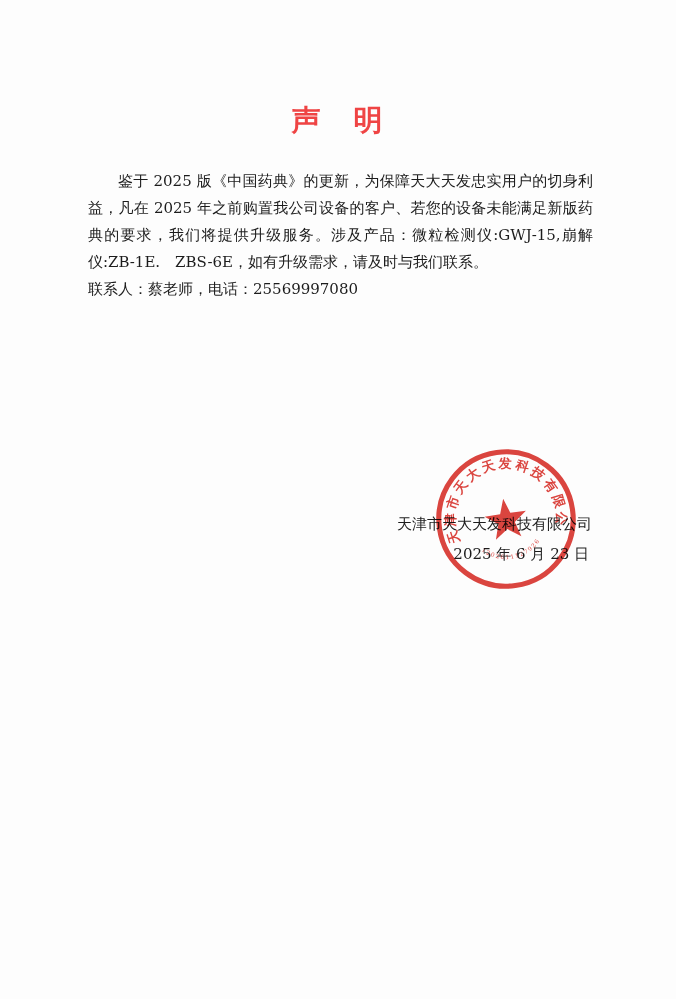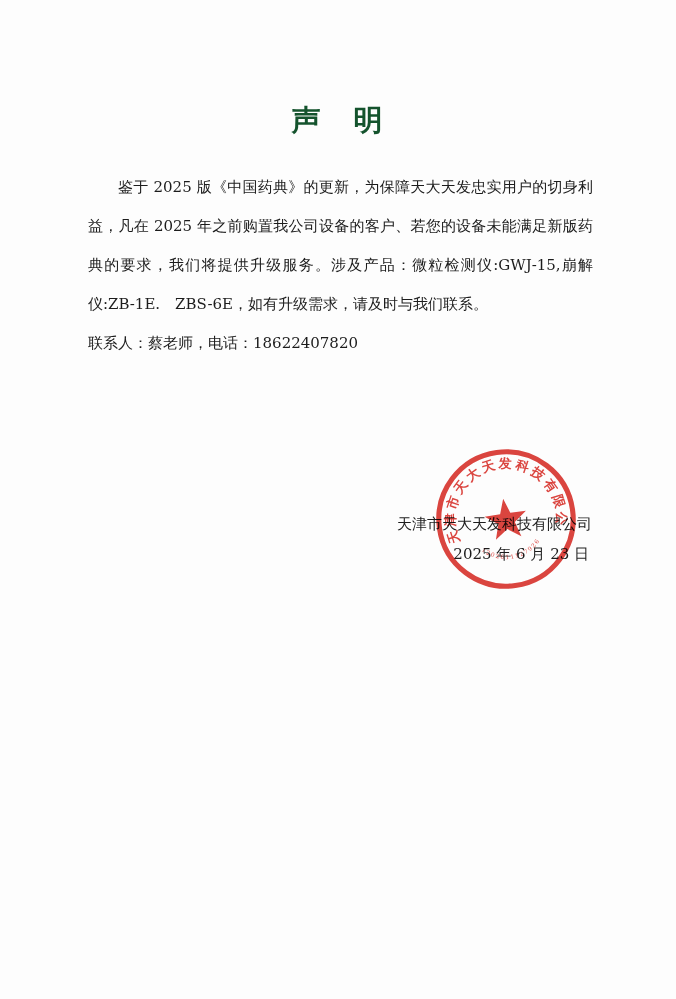--- a/index.html
+++ b/index.html
@@ -18,29 +18,29 @@
   }
   .doc-title {
     position: absolute;
     top: 101px;
     left: 0;
     width: 100%;
     text-align: center;
     font-size: 29px;
     font-weight: bold;
     letter-spacing: 2px;
-    color: #14532d;
+    color: #ef4444;
   }
   .content {
     position: absolute;
     top: 168px;
     left: 88px;
     width: 505px;
     font-size: 15px;
-    line-height: 39px;
+    line-height: 27px;
     text-align: justify;
   }
   .content p {
     margin: 0;
     text-indent: 2em;
   }
   .content p.no-indent {
     text-indent: 0;
   }
   .signature {
@@ -72,21 +72,21 @@
 </style>
 </head>
 <body>
 
 <div class="page">
 
   <div class="doc-title">声　明</div>
 
   <div class="content">
     <p>鉴于 2025 版《中国药典》的更新，为保障天大天发忠实用户的切身利益，凡在 2025 年之前购置我公司设备的客户、若您的设备未能满足新版药典的要求，我们将提供升级服务。涉及产品：微粒检测仪:GWJ-15,崩解仪:ZB-1E.　ZBS-6E，如有升级需求，请及时与我们联系。</p>
-    <p class="no-indent">联系人：蔡老师，电话：18622407820</p>
+    <p class="no-indent">联系人：蔡老师，电话：25569997080</p>
   </div>
 
   <div class="signature">
     <div>天津市天大天发科技有限公司</div>
     <div class="sig-date">2025 年 6 月 23 日</div>
   </div>
 
   <svg class="seal" viewBox="0 0 200 200">
     <defs>
       <path id="ringPath" d="M 34.2 123.9 A 70 70 0 1 1 165.8 123.9" fill="none"></path>

